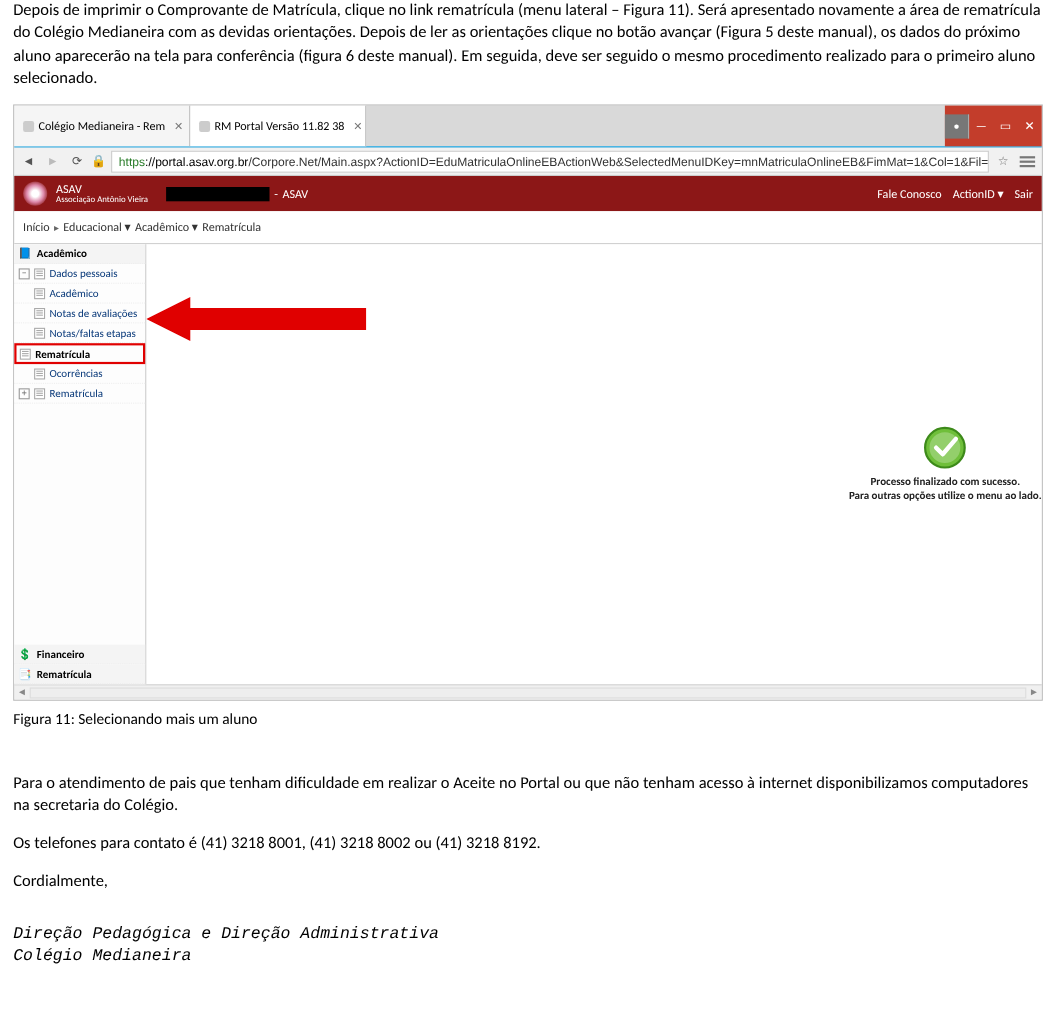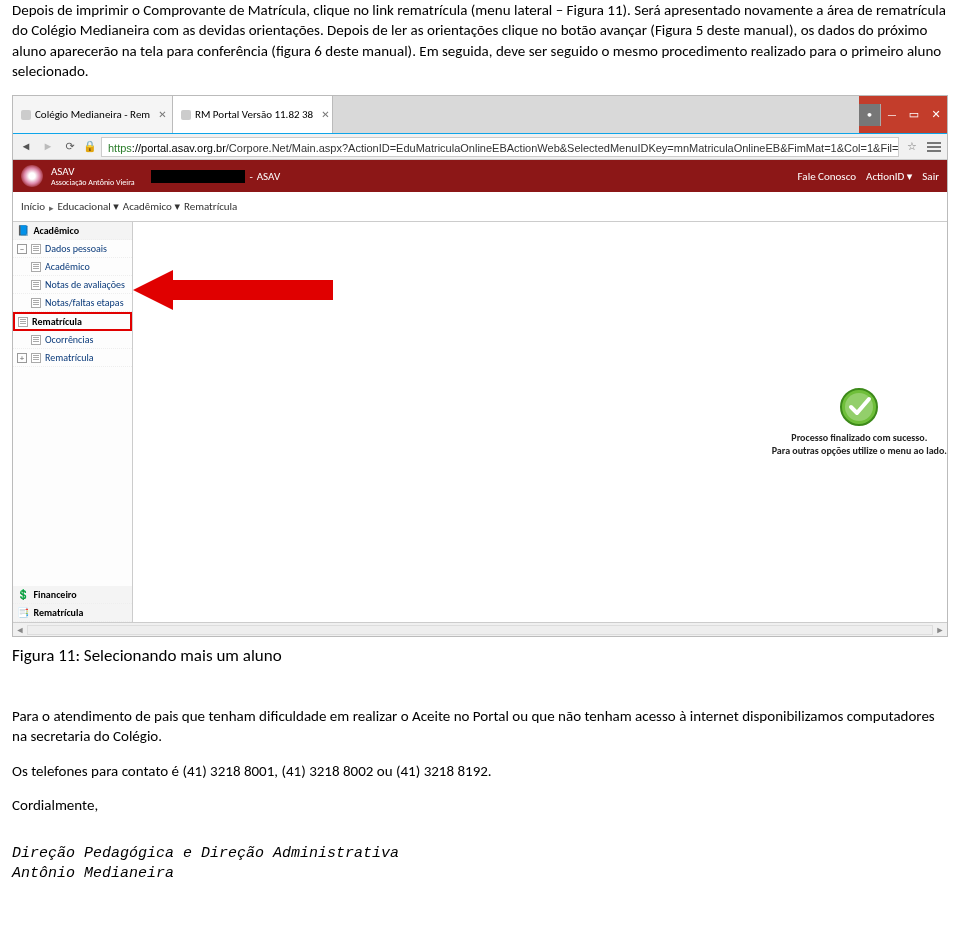--- a/index.html
+++ b/index.html
@@ -48,21 +48,21 @@
   .doc-icon::after { content:""; position:absolute; top:1px; left:1px; right:1px; height:1px; background:#aaa; box-shadow: 0 2px 0 #aaa, 0 4px 0 #aaa; }
   .side-spacer { flex:1; }
   .main-area { flex: 1; position: relative; display:flex; align-items:center; justify-content:flex-end; }
   .red-arrow { position: absolute; left: 0; top: 48px; width: 200px; height: 40px; }
   .red-arrow svg { width: 100%; height: 100%; }
   .success-box { text-align: center; font-size: 10px; font-weight:bold; color:#222; }
   .check-icon { width: 40px; height: 40px; margin: 0 auto 4px; }
   .scrollbar-h { height: 14px; background: #f0f0f0; border-top: 1px solid #ccc; display:flex; align-items:center; }
   .sb-arrow { width:14px; height:14px; display:flex; align-items:center; justify-content:center; color:#888; font-size:9px; }
   .sb-track { flex:1; height:10px; background:#eee; border:1px solid #ddd; position:relative; }
-  .caption { font-size: 17px; margin: 4px 0 40px 0; }
+  .caption { font-size: 14px; margin: 4px 0 40px 0; }
   .closing { margin-top: 12px; }
   .closing p { margin-bottom: 14px; line-height:1.35; }
   .sig { font-style: italic; margin-top: 29px; line-height:1.3;font-family:Liberation Mono, monospace; }
 </style>
 </head>
 <body>
 <div class="page">
 
 <p class="para">Depois de imprimir o Comprovante de Matrícula, clique no link rematrícula (menu lateral – Figura 11). Será apresentado novamente a área de rematrícula do Colégio Medianeira com as devidas orientações. Depois de ler as orientações clique no botão avançar (Figura 5 deste manual), os dados do próximo aluno aparecerão na tela para conferência (figura 6 deste manual). Em seguida, deve ser seguido o mesmo procedimento realizado para o primeiro aluno selecionado.</p>
 
@@ -208,17 +208,17 @@
 </div>
 
 <p class="caption">Figura 11: Selecionando mais um aluno</p>
 
 <div class="closing">
   <p>Para o atendimento de pais que tenham dificuldade em realizar o Aceite no Portal ou que não tenham acesso à internet disponibilizamos computadores na secretaria do Colégio.</p>
   <p>Os telefones para contato é (41) 3218 8001, (41) 3218 8002 ou (41) 3218 8192.</p>
   <p>Cordialmente,</p>
   <div class="sig">
     <div>Direção Pedagógica e Direção Administrativa</div>
-    <div>Antônio Medianeira</div>
+    <div>Colégio Medianeira</div>
   </div>
 </div>
 
 </div>
 
 </body></html>

